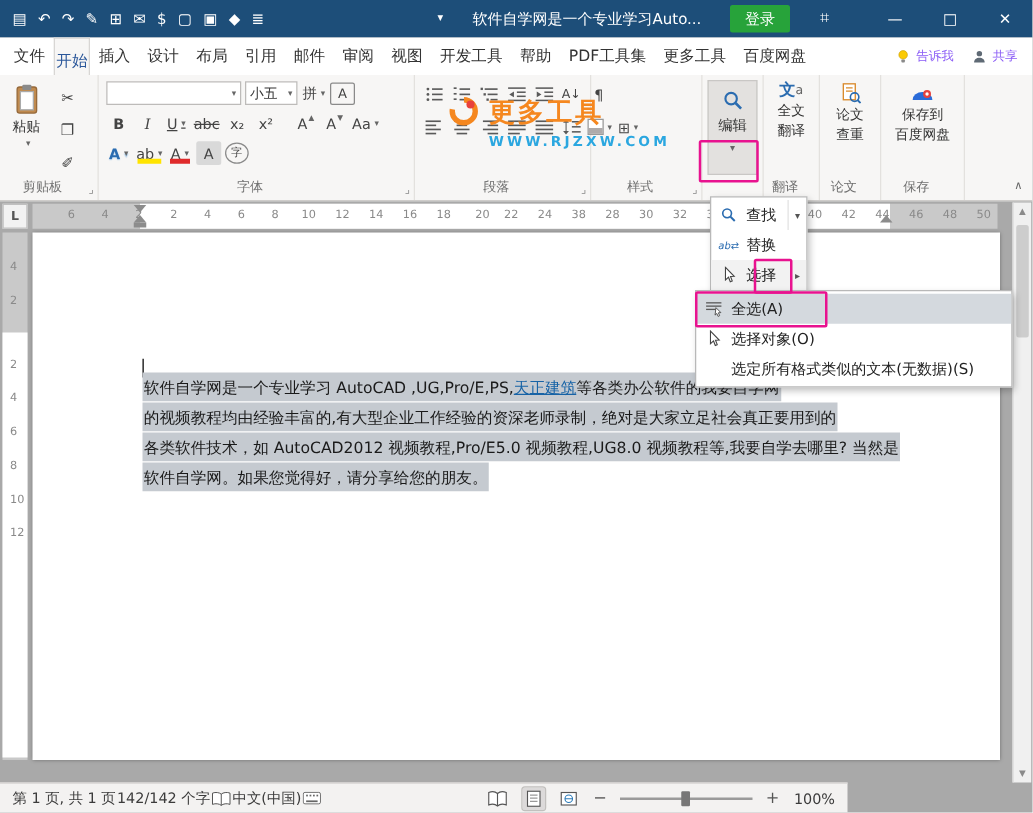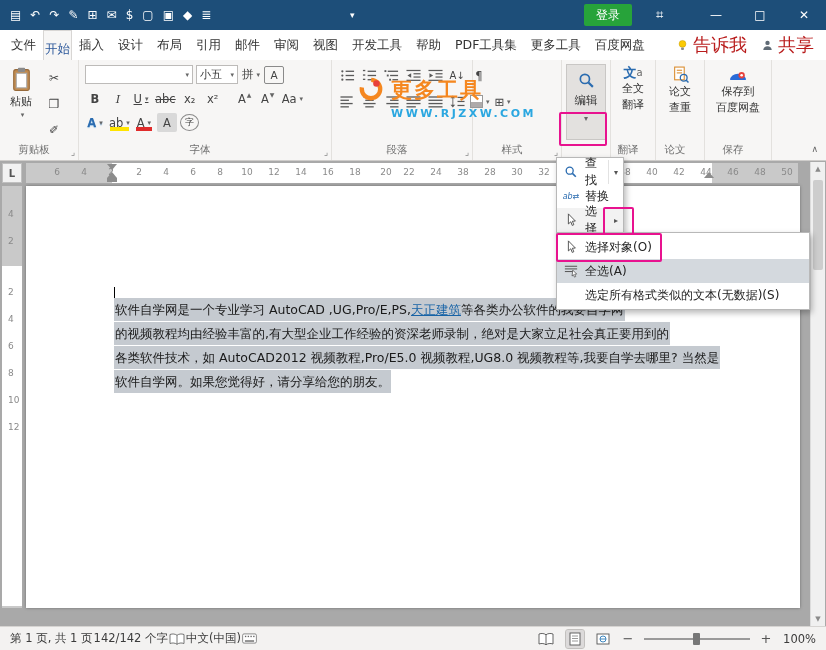--- a/index.html
+++ b/index.html
@@ -18,21 +18,21 @@
   .winc{position:absolute;right:0;top:0;height:30px;display:flex}
   .winc span{width:44px;line-height:30px;text-align:center;font-size:12px;color:#fff}
 
   
   .tabrow{position:absolute;left:0;top:30px;width:826px;height:30px;background:#fff;display:flex;
           align-items:flex-end;padding-left:4px;white-space:nowrap;overflow:hidden;box-sizing:border-box}
   .tabs{display:flex;height:30px}
   .tab{padding:0 7px;line-height:30px;font-size:12.5px;color:#333}
   .tab.sel{background:#f7f6f5;border:1px solid #d8d6d4;border-bottom:0;line-height:28px;color:#2b579a}
   .tright{margin-left:auto;display:flex;align-items:center;gap:6px;padding-right:8px;height:30px}
-  .tellme,.share{display:flex;align-items:center;gap:4px;font-size:18px;color:#b91c1c;padding:0 4px}
+  .tellme,.share{display:flex;align-items:flex-end;gap:4px;font-size:10px;color:#8b5cf6;padding:0 4px}
 
   
   .ribbon{position:absolute;left:0;top:60px;width:826px;height:101px;background:#f7f6f5;
           border-bottom:1px solid #cfcdcb;display:flex;box-sizing:border-box}
   .group{position:relative;height:100%;border-right:1px solid #e3e1de;flex:0 0 auto}
   .g-label{position:absolute;bottom:3px;left:0;right:10px;text-align:center;font-size:10.5px;color:#707070}
   .launcher{position:absolute;right:3px;bottom:3px;font-size:9px;color:#8a8a8a}
   .paste-btn{position:absolute;left:4px;top:4px;width:34px;height:78px;display:flex;flex-direction:column;
              align-items:center;gap:2px;padding-top:3px;font-size:11px;color:#333;box-sizing:border-box}
   .clipcol{position:absolute;left:44px;top:8px;display:flex;flex-direction:column;gap:7px}
@@ -99,37 +99,37 @@
   .caret{position:absolute;left:88px;top:101px;width:1px;height:15px;background:#000}
 
   
   .scrollV{position:absolute;right:1px;top:162px;width:15px;height:464px;background:#f0f0f0;
            border-left:1px solid #dcdcdc;box-sizing:border-box}
   .sv-btn{position:absolute;left:0;width:14px;text-align:center;font-size:7px;color:#8a8a8a;line-height:14px}
   .sv-down{bottom:0}
   .sv-thumb{position:absolute;left:2px;top:18px;width:10px;height:90px;background:#cdcdcd;border-radius:2px}
 
   
-  .statusbar{position:absolute;left:0;top:626px;width:826px;height:24px;background:#f3f2f1;
+  .statusbar{position:absolute;left:0;top:626px;width:678px;height:24px;background:#f3f2f1;
              border-top:1px solid #d6d4d2;display:flex;align-items:center;gap:1px;padding:0 10px;
              font-size:11.5px;color:#3b3b3b;box-sizing:border-box}
   .sb-right{margin-left:auto;display:flex;align-items:center;gap:10px}
   .view-ic{display:inline-flex;padding:2px;border-radius:2px}
   .view-ic.active{background:#dcdadA;outline:1px solid #c2c0be}
   .zslider{width:106px;height:14px;position:relative}
   .zs-track{position:absolute;left:0;right:0;top:6.5px;height:1.5px;background:#9a9a9a}
   .zs-notch{position:absolute;left:52px;top:3px;width:1.5px;height:8px;background:#9a9a9a}
   .zs-thumb{position:absolute;left:49px;top:1px;width:7px;height:12px;background:#777;border-radius:1px}
   .zbtn{font-size:13px;color:#555;width:12px;text-align:center}
   .zpct{min-width:34px;text-align:right}
 
   
   .menu{position:absolute;background:#fff;border:1px solid #b8b8b8;box-shadow:2px 3px 6px rgba(0,0,0,.28);
         z-index:40;padding:2px 0;font-size:12px;color:#222}
-  .edit-menu{left:556px;top:157px;width:68px;box-sizing:border-box}
+  .edit-menu{left:568px;top:157px;width:78px;box-sizing:border-box}
   .submenu{left:556px;top:232px;width:254px;box-sizing:border-box}
   .mi,.smi{height:24px;display:flex;align-items:center;gap:5px;padding:0 5px}
   .mi.hovered{background:#f2f2f2}
   .smi.selected{background:#d4d9de}
   .mi-ic{width:18px;display:flex;justify-content:center;align-items:center;flex:0 0 auto}
   .mi-dd{margin-left:auto;font-size:8px;color:#555;height:100%;display:flex;align-items:center;padding-left:5px}
   .mi-dd.split{border-left:1px solid #e2e2e2}
   .rep{font-size:8px;font-style:italic;color:#2b6cb0;white-space:nowrap}
   .mi-svg{width:14px;height:14px}
   .smi-label{white-space:nowrap}
@@ -149,20 +149,21 @@
       <span class="qico">✎</span>
       <span class="qico">⊞</span>
       <span class="qico">✉</span>
       <span class="qico">$</span>
       <span class="qico">▢</span>
       <span class="qico">▣</span>
       <span class="qico">◆</span>
       <span class="qico">≣</span>
     </div>
   <span class="qat-more">▾</span>
+  <div class="win-title">软件自学网是一个专业学习Auto...</div>
   <button class="login-btn">登录</button>
   <span class="shelf">⌗</span>
   <div class="winc">
     <span>—</span>
     <span>□</span>
     <span>✕</span>
   </div>
 </div>
 
 <div class="tabrow">
@@ -636,42 +637,42 @@
         <svg class="mi-svg" viewBox="0 0 16 16">
           <path d="M5 1 L5 12.5 L7.8 10 L9.4 14.2 L11.2 13.4 L9.6 9.4 L13 9.2 Z" fill="#fff" stroke="#444" stroke-width="1"></path>
         </svg>
       </span>
     <span>选择</span>
     <span class="mi-dd">▸</span>
   </div>
 </div>
 
 <div class="menu submenu">
-  <div class="smi">
-    <span class="mi-ic">
-        <svg class="mi-svg" viewBox="0 0 16 16">
-          <path d="M5 1 L5 12.5 L7.8 10 L9.4 14.2 L11.2 13.4 L9.6 9.4 L13 9.2 Z" fill="#fff" stroke="#444" stroke-width="1"></path>
-        </svg>
-      </span>
-    <span class="smi-label">选择对象(O)</span>
-  </div>
   <div class="smi selected">
     <span class="mi-ic">
         <svg class="mi-svg" viewBox="0 0 16 16">
           <g fill="#5a5a5a">
             <rect x="1" y="2" width="14" height="1.2"></rect>
             <rect x="1" y="5" width="14" height="1.2"></rect>
             <rect x="1" y="8" width="9" height="1.2"></rect>
           </g>
           <path d="M10 7 L14.5 11.5 L12.2 11.7 L13.4 14.3 L12 15 L10.8 12.3 L9.2 13.8 Z" fill="#fff" stroke="#444" stroke-width="0.8"></path>
         </svg>
       </span>
     <span class="smi-label">全选(A)</span>
   </div>
   <div class="smi">
+    <span class="mi-ic">
+        <svg class="mi-svg" viewBox="0 0 16 16">
+          <path d="M5 1 L5 12.5 L7.8 10 L9.4 14.2 L11.2 13.4 L9.6 9.4 L13 9.2 Z" fill="#fff" stroke="#444" stroke-width="1"></path>
+        </svg>
+      </span>
+    <span class="smi-label">选择对象(O)</span>
+  </div>
+  <div class="smi">
     <span class="mi-ic"></span>
     <span class="smi-label">选定所有格式类似的文本(无数据)(S)</span>
   </div>
 </div>
 
 <div class="mbox mbox-edit"></div>
 <div class="mbox mbox-select"></div>
 <div class="mbox mbox-selectall"></div>
 
 </body></html>

